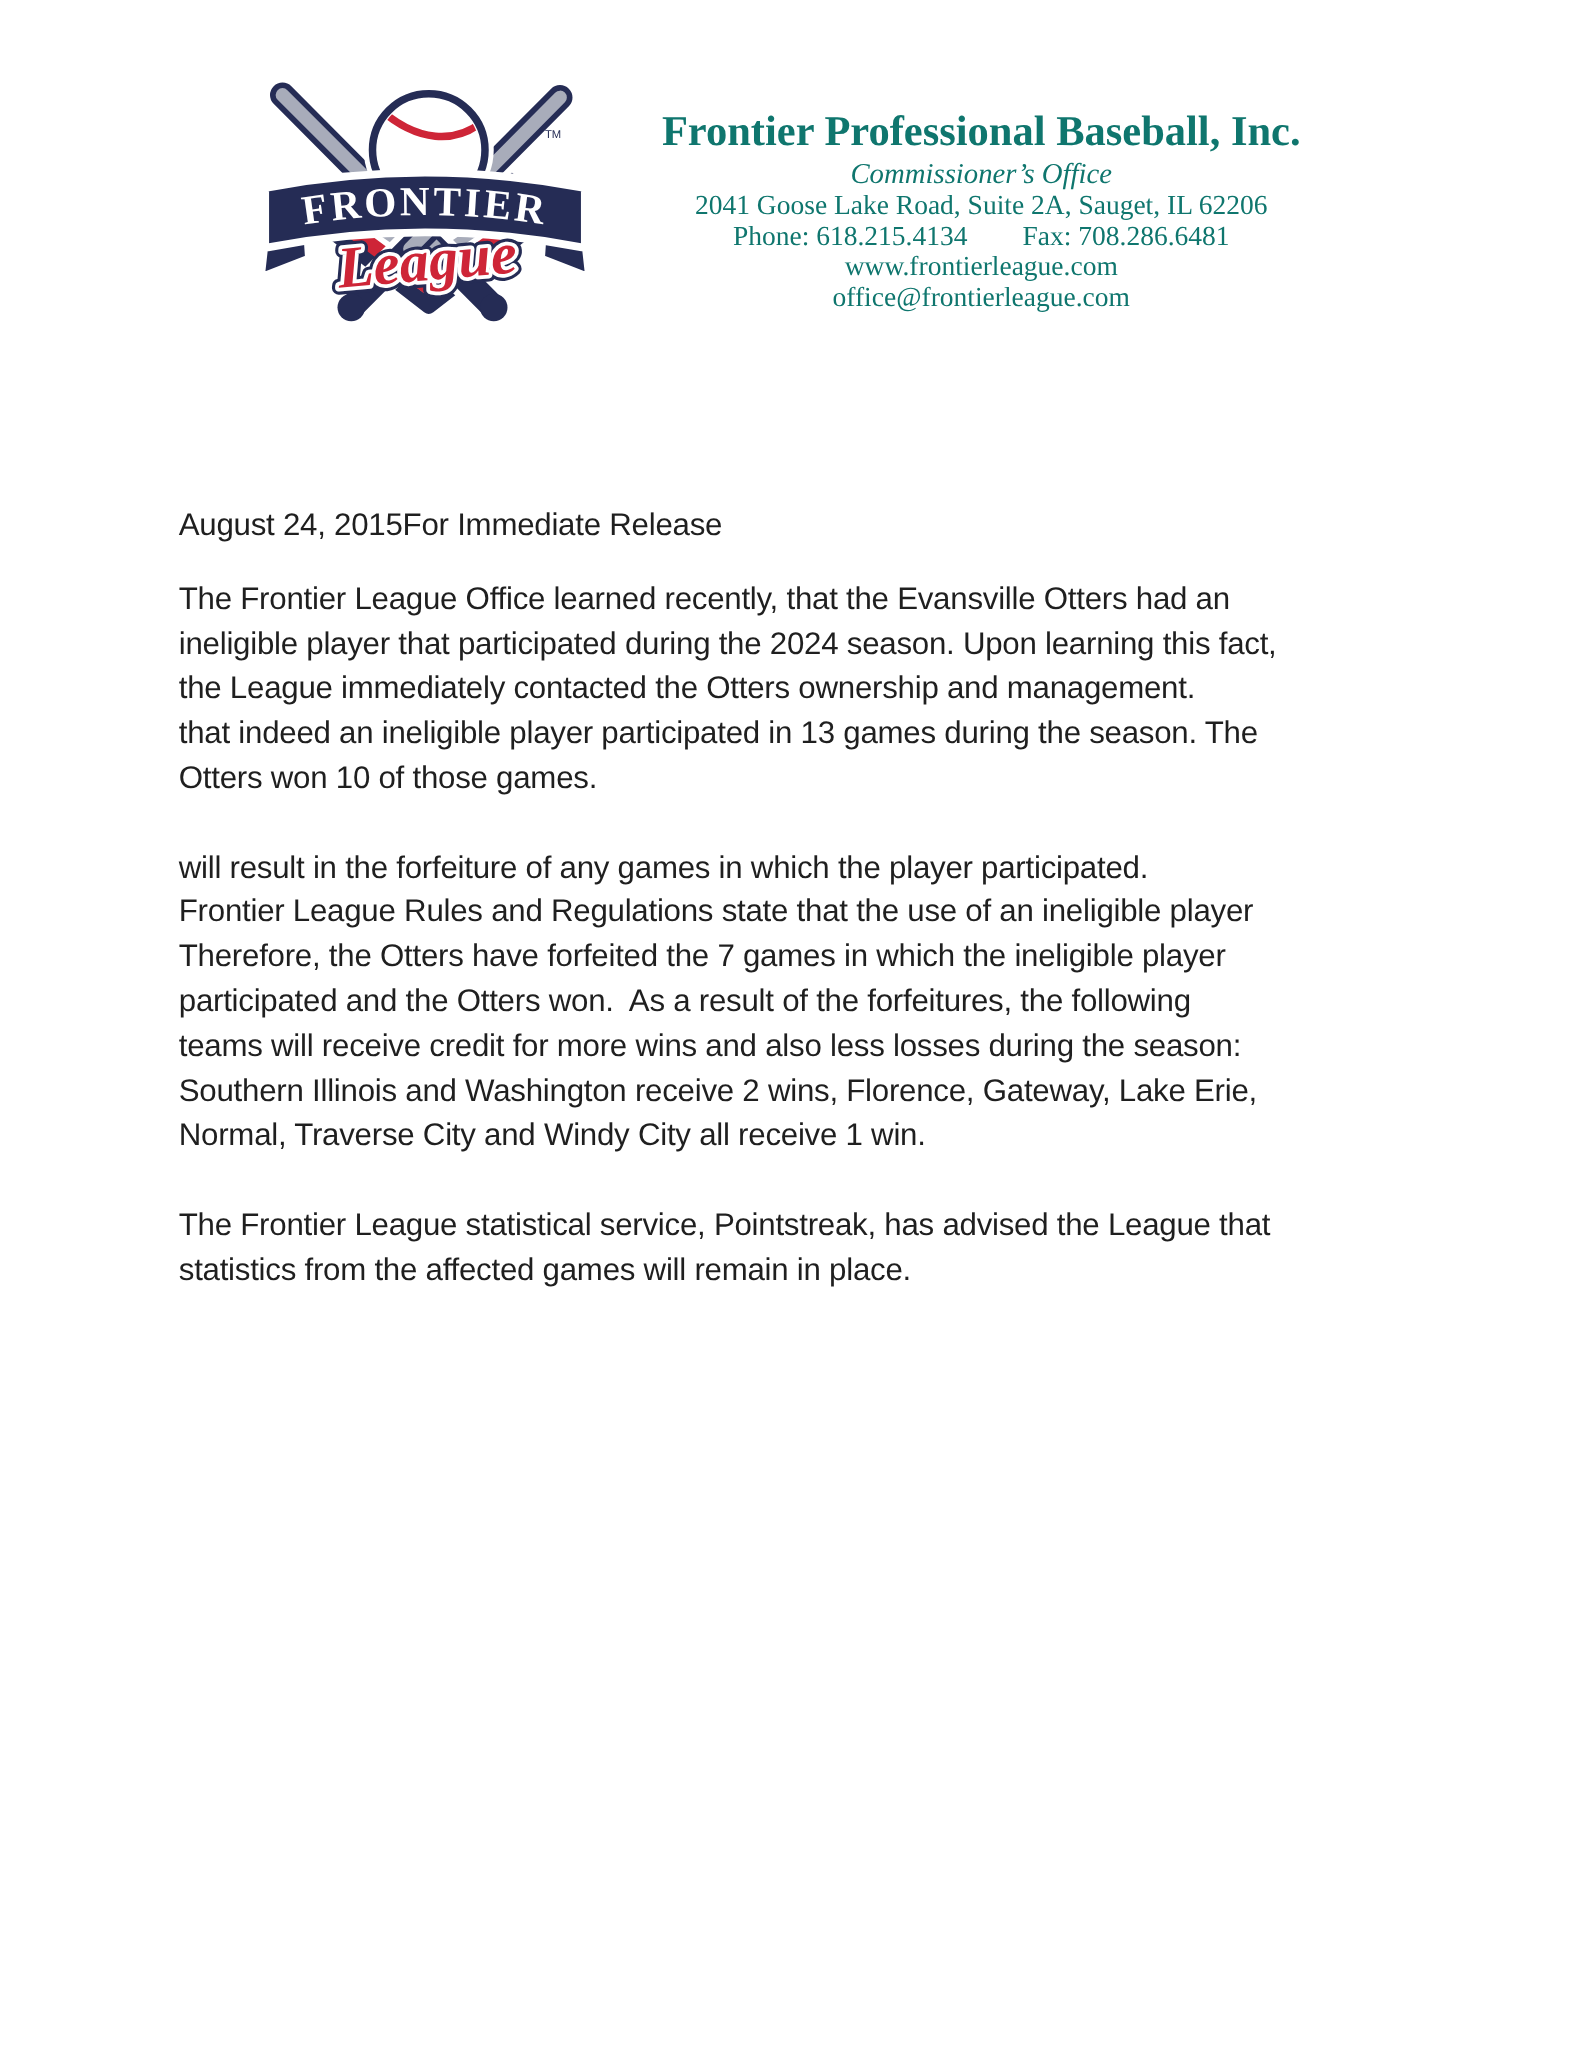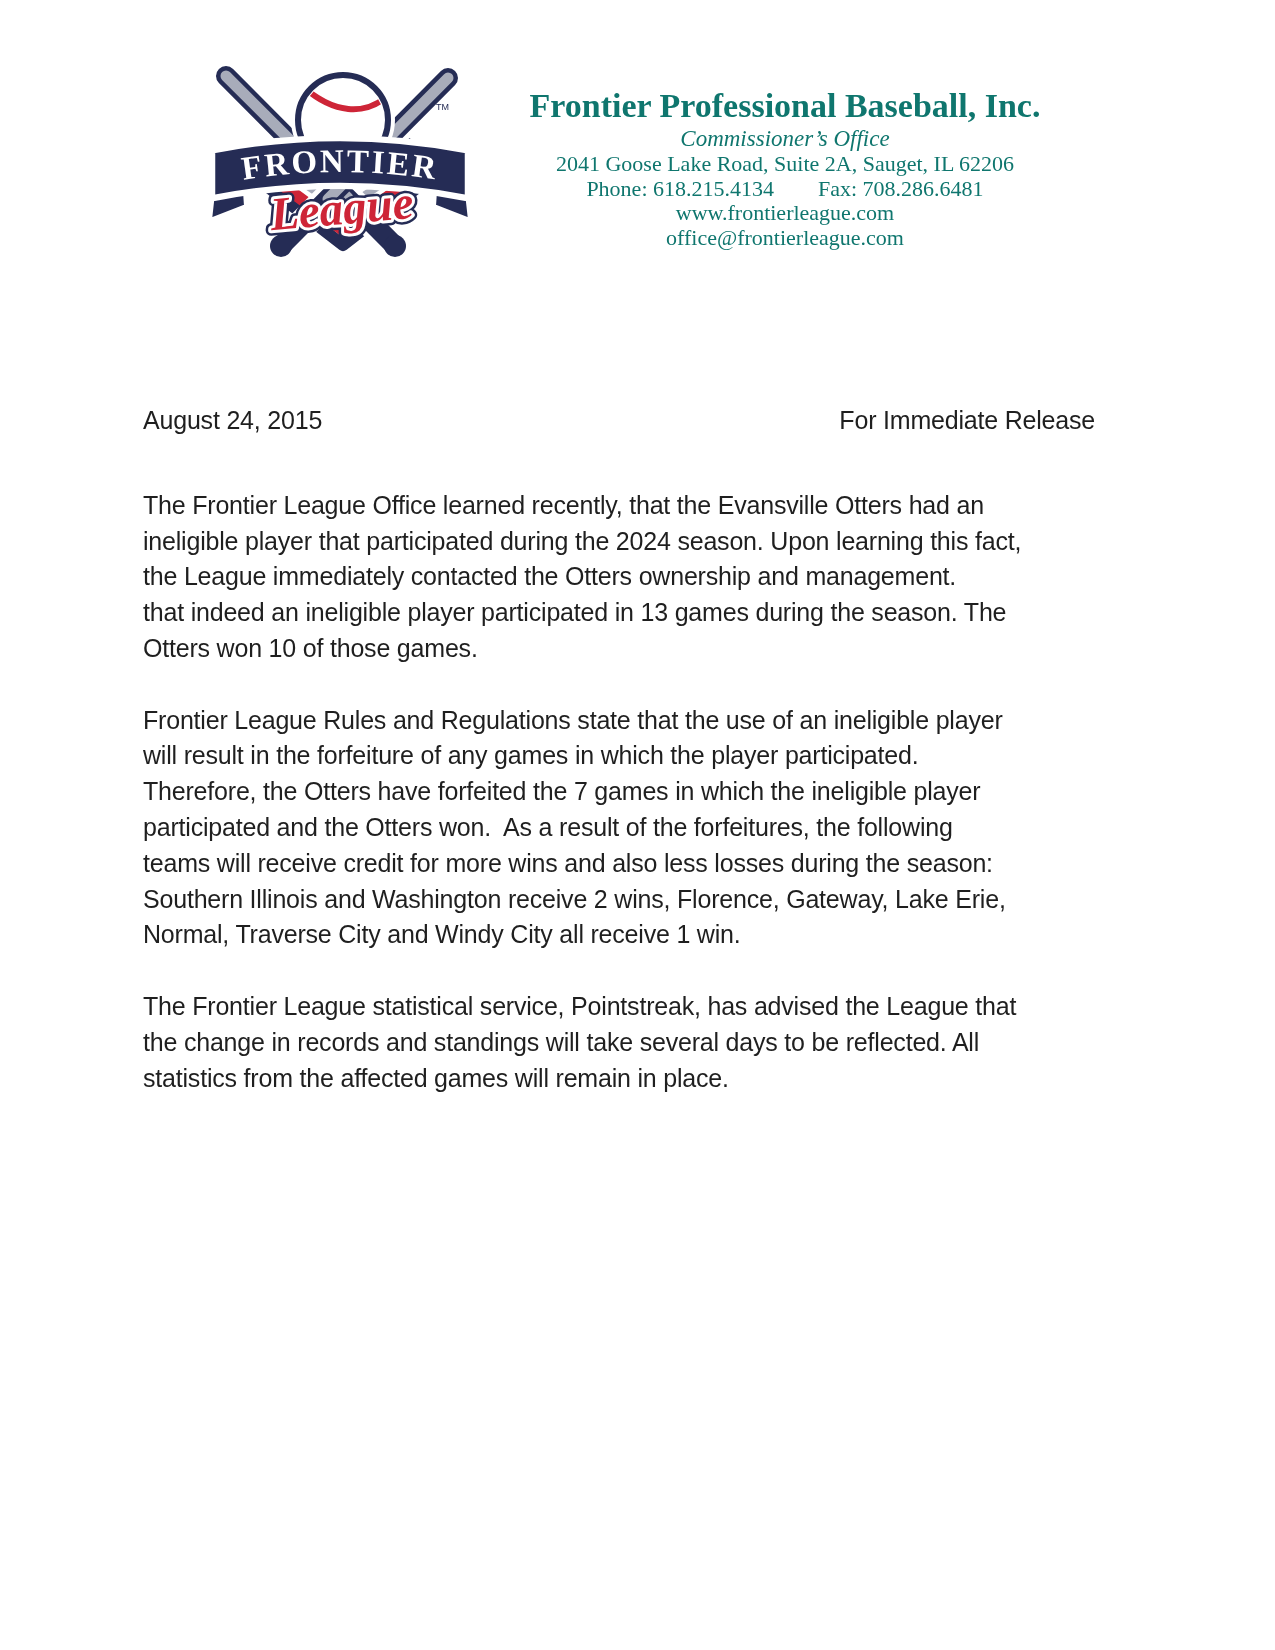--- a/index.html
+++ b/index.html
@@ -51,22 +51,22 @@
     left: 143px;
     top: 403px;
     width: 952px;
     color: #1f1f1f;
     font-size: 25px;
     letter-spacing: -0.2px;
     line-height: 35.8px;
   }
   .date-row {
     display: flex;
-    justify-content: space-between;
-    margin-bottom: 49px;
+    justify-content: flex-start;
+    margin-bottom: 23px;
   }
   .para { margin-bottom: 35.8px; }
   .line { white-space: pre; }
 </style>
 </head>
 <body>
 
 <div class="page">
 
   <div class="logo-wrap">
@@ -143,29 +143,28 @@
     </div>
     <div>
         <div class="para">
           <div class="line">The Frontier League Office learned recently, that the Evansville Otters had an</div>
           <div class="line">ineligible player that participated during the 2024 season. Upon learning this fact,</div>
           <div class="line">the League immediately contacted the Otters ownership and management.</div>
           <div class="line">that indeed an ineligible player participated in 13 games during the season. The</div>
           <div class="line">Otters won 10 of those games.</div>
         </div>
         <div class="para">
+          <div class="line">will result in the forfeiture of any games in which the player participated.</div>
           <div class="line">Frontier League Rules and Regulations state that the use of an ineligible player</div>
-          <div class="line">will result in the forfeiture of any games in which the player participated.</div>
           <div class="line">Therefore, the Otters have forfeited the 7 games in which the ineligible player</div>
           <div class="line">participated and the Otters won.  As a result of the forfeitures, the following</div>
           <div class="line">teams will receive credit for more wins and also less losses during the season:</div>
           <div class="line">Southern Illinois and Washington receive 2 wins, Florence, Gateway, Lake Erie,</div>
           <div class="line">Normal, Traverse City and Windy City all receive 1 win.</div>
         </div>
         <div class="para">
           <div class="line">The Frontier League statistical service, Pointstreak, has advised the League that</div>
-          <div class="line">the change in records and standings will take several days to be reflected. All</div>
           <div class="line">statistics from the affected games will remain in place.</div>
         </div>
       </div>
   </div>
 
 </div>
 
 </body></html>

